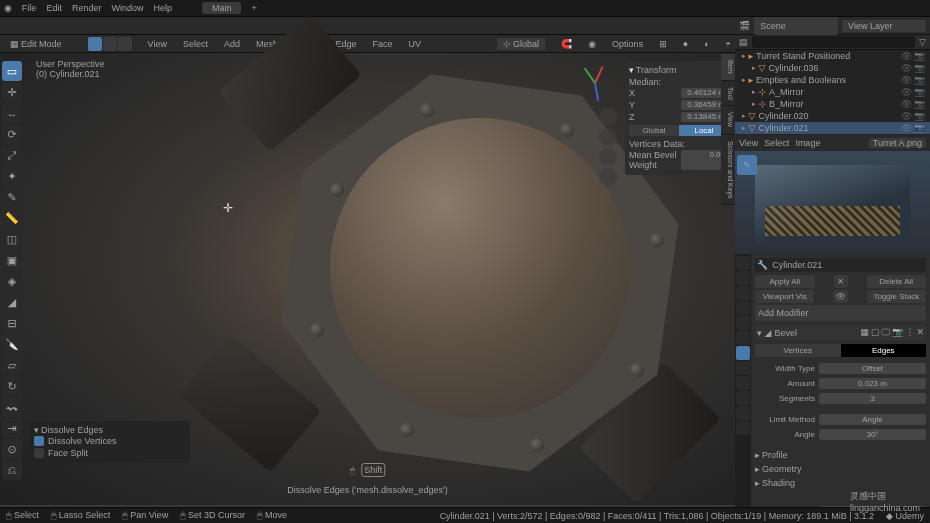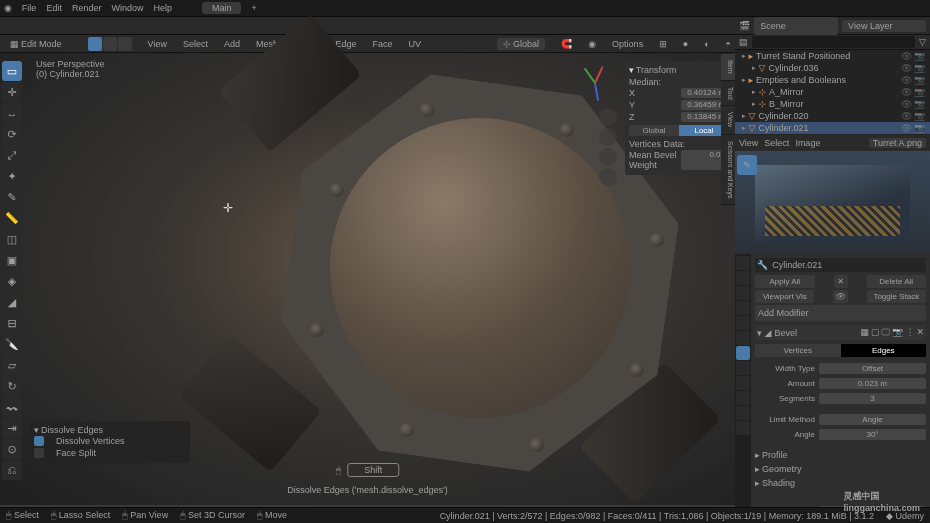--- a/index.html
+++ b/index.html
@@ -26,23 +26,23 @@
 .n-panel{position:absolute;top:8px;right:2px;width:108px;background:#2e2e2e;border-radius:3px;padding:4px;font-size:8px}
 .n-row{display:flex;justify-content:space-between;padding:1px 0}
 .n-val{background:#454545;padding:0 4px;border-radius:2px;min-width:48px;text-align:right;font-size:8px}
 .global-local{display:flex;margin-top:2px}
 .global-local div{flex:1;text-align:center;padding:1px;font-size:8px}
 .octagon{position:absolute;left:290px;top:30px;width:380px;height:380px;background:#4a4642;clip-path:polygon(30% 0%,70% 0%,100% 30%,100% 70%,70% 100%,30% 100%,0% 70%,0% 30%);transform:rotate(8deg)}
 .disc{position:absolute;left:330px;top:65px;width:300px;height:300px;border-radius:50%;background:radial-gradient(circle at 35% 30%,#8a7a6a,#5a4e42 50%,#3a3430);transform:rotate(8deg)}
 .arm{position:absolute;width:120px;height:80px;background:linear-gradient(135deg,#3a3632,#1f1c1a);border-radius:6px}
 .bolt{position:absolute;width:14px;height:14px;border-radius:50%;background:radial-gradient(circle at 35% 35%,#6a645a,#2a2824)}
 .shift-hint{position:absolute;bottom:28px;left:50%;transform:translateX(-50%);display:flex;align-items:center;gap:6px;font-size:9px}
-.shift-key{border:1px solid #888;padding:1px 16px;border-radius:3px}
+.shift-key{border:1px solid #888;padding:1px 2px;border-radius:3px}
 .op-panel{position:absolute;bottom:42px;left:30px;width:160px;background:rgba(35,35,35,.9);border-radius:3px;padding:4px;font-size:8px}
-.op-row{display:flex;align-items:flex-end;gap:12px;padding:1px 0}
+.op-row{display:flex;align-items:flex-end;gap:4px;padding:1px 0}
 .chk{width:10px;height:10px;background:#4a7aaa;border-radius:2px}
 .chk.off{background:#3a3a3a}
 .statusbar{position:absolute;bottom:0;left:0;right:0;height:16px;background:#1a1a1a;display:flex;align-items:center;padding:0 6px;gap:12px;font-size:8px;border-top:1px solid #0a0a0a}
 .right-col{position:absolute;right:0;top:17px;width:195px;height:506px;background:#232323;display:flex;flex-direction:column}
 .scene-header{height:18px;background:#2a2a2a;display:flex;align-items:center;padding:0 4px;gap:4px;font-size:8px;border-bottom:1px solid #111}
 .outliner{height:100px;background:#232323;overflow:hidden;font-size:8px}
 .out-row{display:flex;align-items:center;padding:1px 4px;gap:3px}
 .out-row.sel{background:#3a5070}
 .tri{color:#888;font-size:7px}
 .obj-icon{color:#e09050}
@@ -57,21 +57,21 @@
 .ve-toggle{display:flex;margin:4px 0}
 .ve-toggle div{flex:1;text-align:center;padding:2px;font-size:8px}
 .prop-row{display:flex;align-items:center;padding:2px 0;gap:4px}
 .prop-label{width:60px;text-align:right;font-size:8px}
 .prop-val{flex:1;background:#454545;padding:1px 4px;border-radius:2px;text-align:center;font-size:8px}
 .side-tabs{position:absolute;right:195px;top:54px;width:14px;display:flex;flex-direction:column}
 .side-tab{writing-mode:vertical-rl;padding:6px 1px;background:#2a2a2a;font-size:7px;border-bottom:1px solid #1a1a1a}
 .props-tabs{position:absolute;left:0;top:0;width:16px;height:100%;background:#1f1f1f;display:flex;flex-direction:column;gap:1px;padding-top:2px}
 .props-tabs div{width:14px;height:14px;background:#2a2a2a;margin:0 auto;border-radius:2px}
 .props-tabs div.active{background:#4a7aaa}
-.watermark{position:absolute;bottom:10px;right:10px;font-size:16px;color:rgba(200,200,200,.3);font-weight:bold;pointer-events:none}
+.watermark{position:absolute;bottom:10px;right:10px;font-size:16px;color:rgba(200,200,200,.3);font-weight:normal;pointer-events:none}
 .watermark small{font-size:9px;display:block}
 </style>
 </head>
 <body>
 
 <div class="topbar">
   <span>◉</span>
   <span>File</span>
   <span>Edit</span>
   <span>Render</span>

